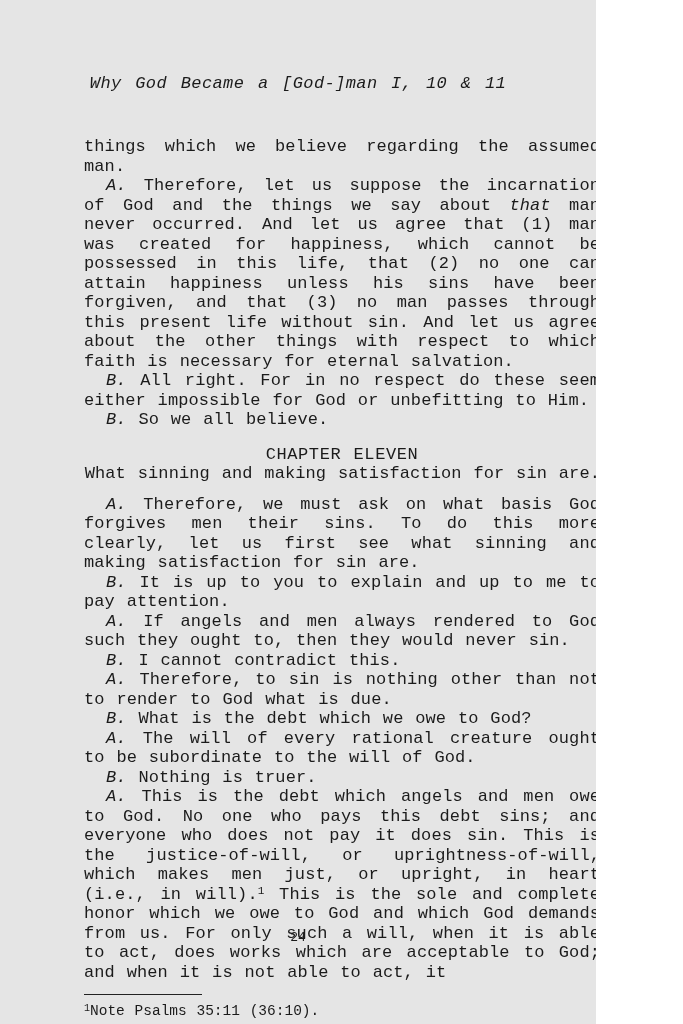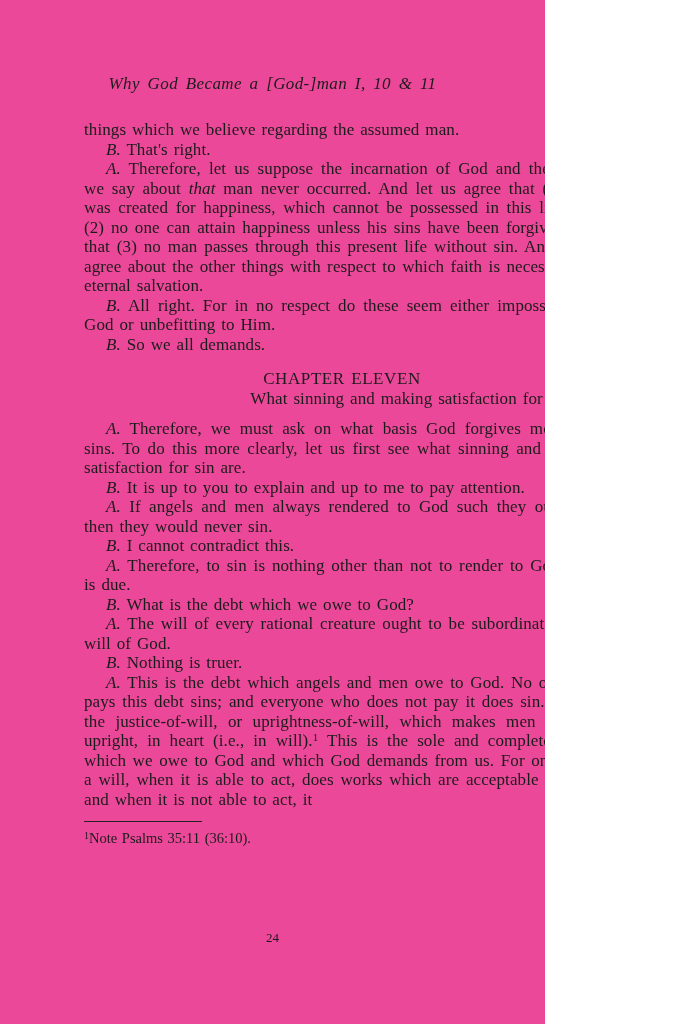--- a/index.html
+++ b/index.html
@@ -2,41 +2,41 @@
 <html><head>
 <meta charset="utf-8">
 <style>
   html, body {
     margin: 0;
     padding: 0;
     background: #ffffff;
   }
   .page {
     position: relative;
-    width: 545px;
+    width: 596px;
     height: 1024px;
-    background: #ec4899;
-    font-family: Liberation Serif, serif;
+    background: #e5e5e5;
+    font-family: Liberation Mono, monospace;
     color: #1b1b1b;
     overflow: hidden;
   }
   .running-header {
     position: absolute;
     top: 74px;
     left: 0;
     width: 100%;
     text-align: center;
     font-style: italic;
     font-size: 17px;
     letter-spacing: 0.4px;
     word-spacing: 3px;
   }
   .text-block {
     position: absolute;
-    top: 120px;
+    top: 137px;
     left: 84px;
     width: 516px;
   }
   .text-block p {
     margin: 0;
     font-size: 17px;
     line-height: 19.5px;
     text-align: justify;
     word-spacing: 1.5px;
     letter-spacing: 0.1px;
@@ -85,24 +85,23 @@
 </head>
 <body>
 
 <div class="page">
 
   <div class="running-header">Why God Became a [God-]man I, 10 &amp; 11</div>
 
   <div class="text-block">
     <div id="paragraphs">
         <p class="body"><span>things which we believe regarding the assumed man.</span></p>
-        <p class="body indent"><span class="seg-italic">B.</span><span> That's right.</span></p>
         <p class="body indent"><span class="seg-italic">A.</span><span> Therefore, let us suppose the incarnation of God and the things we say about </span><span class="seg-italic">that</span><span> man never occurred. And let us agree that (1) man was created for happiness, which cannot be possessed in this life, that (2) no one can attain happiness unless his sins have been forgiven, and that (3) no man passes through this present life without sin. And let us agree about the other things with respect to which faith is necessary for eternal salvation.</span></p>
         <p class="body indent"><span class="seg-italic">B.</span><span> All right. For in no respect do these seem either impossible for God or unbefitting to Him.</span></p>
-        <p class="body indent"><span class="seg-italic">B.</span><span> So we all demands.</span></p>
+        <p class="body indent"><span class="seg-italic">B.</span><span> So we all believe.</span></p>
         <p class="chapter-title"><span>CHAPTER ELEVEN</span></p>
         <p class="chapter-subtitle"><span>What sinning and making satisfaction for sin are.</span></p>
         <p class="body indent"><span class="seg-italic">A.</span><span> Therefore, we must ask on what basis God forgives men their sins. To do this more clearly, let us first see what sinning and making satisfaction for sin are.</span></p>
         <p class="body indent"><span class="seg-italic">B.</span><span> It is up to you to explain and up to me to pay attention.</span></p>
         <p class="body indent"><span class="seg-italic">A.</span><span> If angels and men always rendered to God such they ought to, then they would never sin.</span></p>
         <p class="body indent"><span class="seg-italic">B.</span><span> I cannot contradict this.</span></p>
         <p class="body indent"><span class="seg-italic">A.</span><span> Therefore, to sin is nothing other than not to render to God what is due.</span></p>
         <p class="body indent"><span class="seg-italic">B.</span><span> What is the debt which we owe to God?</span></p>
         <p class="body indent"><span class="seg-italic">A.</span><span> The will of every rational creature ought to be subordinate to the will of God.</span></p>
         <p class="body indent"><span class="seg-italic">B.</span><span> Nothing is truer.</span></p>

